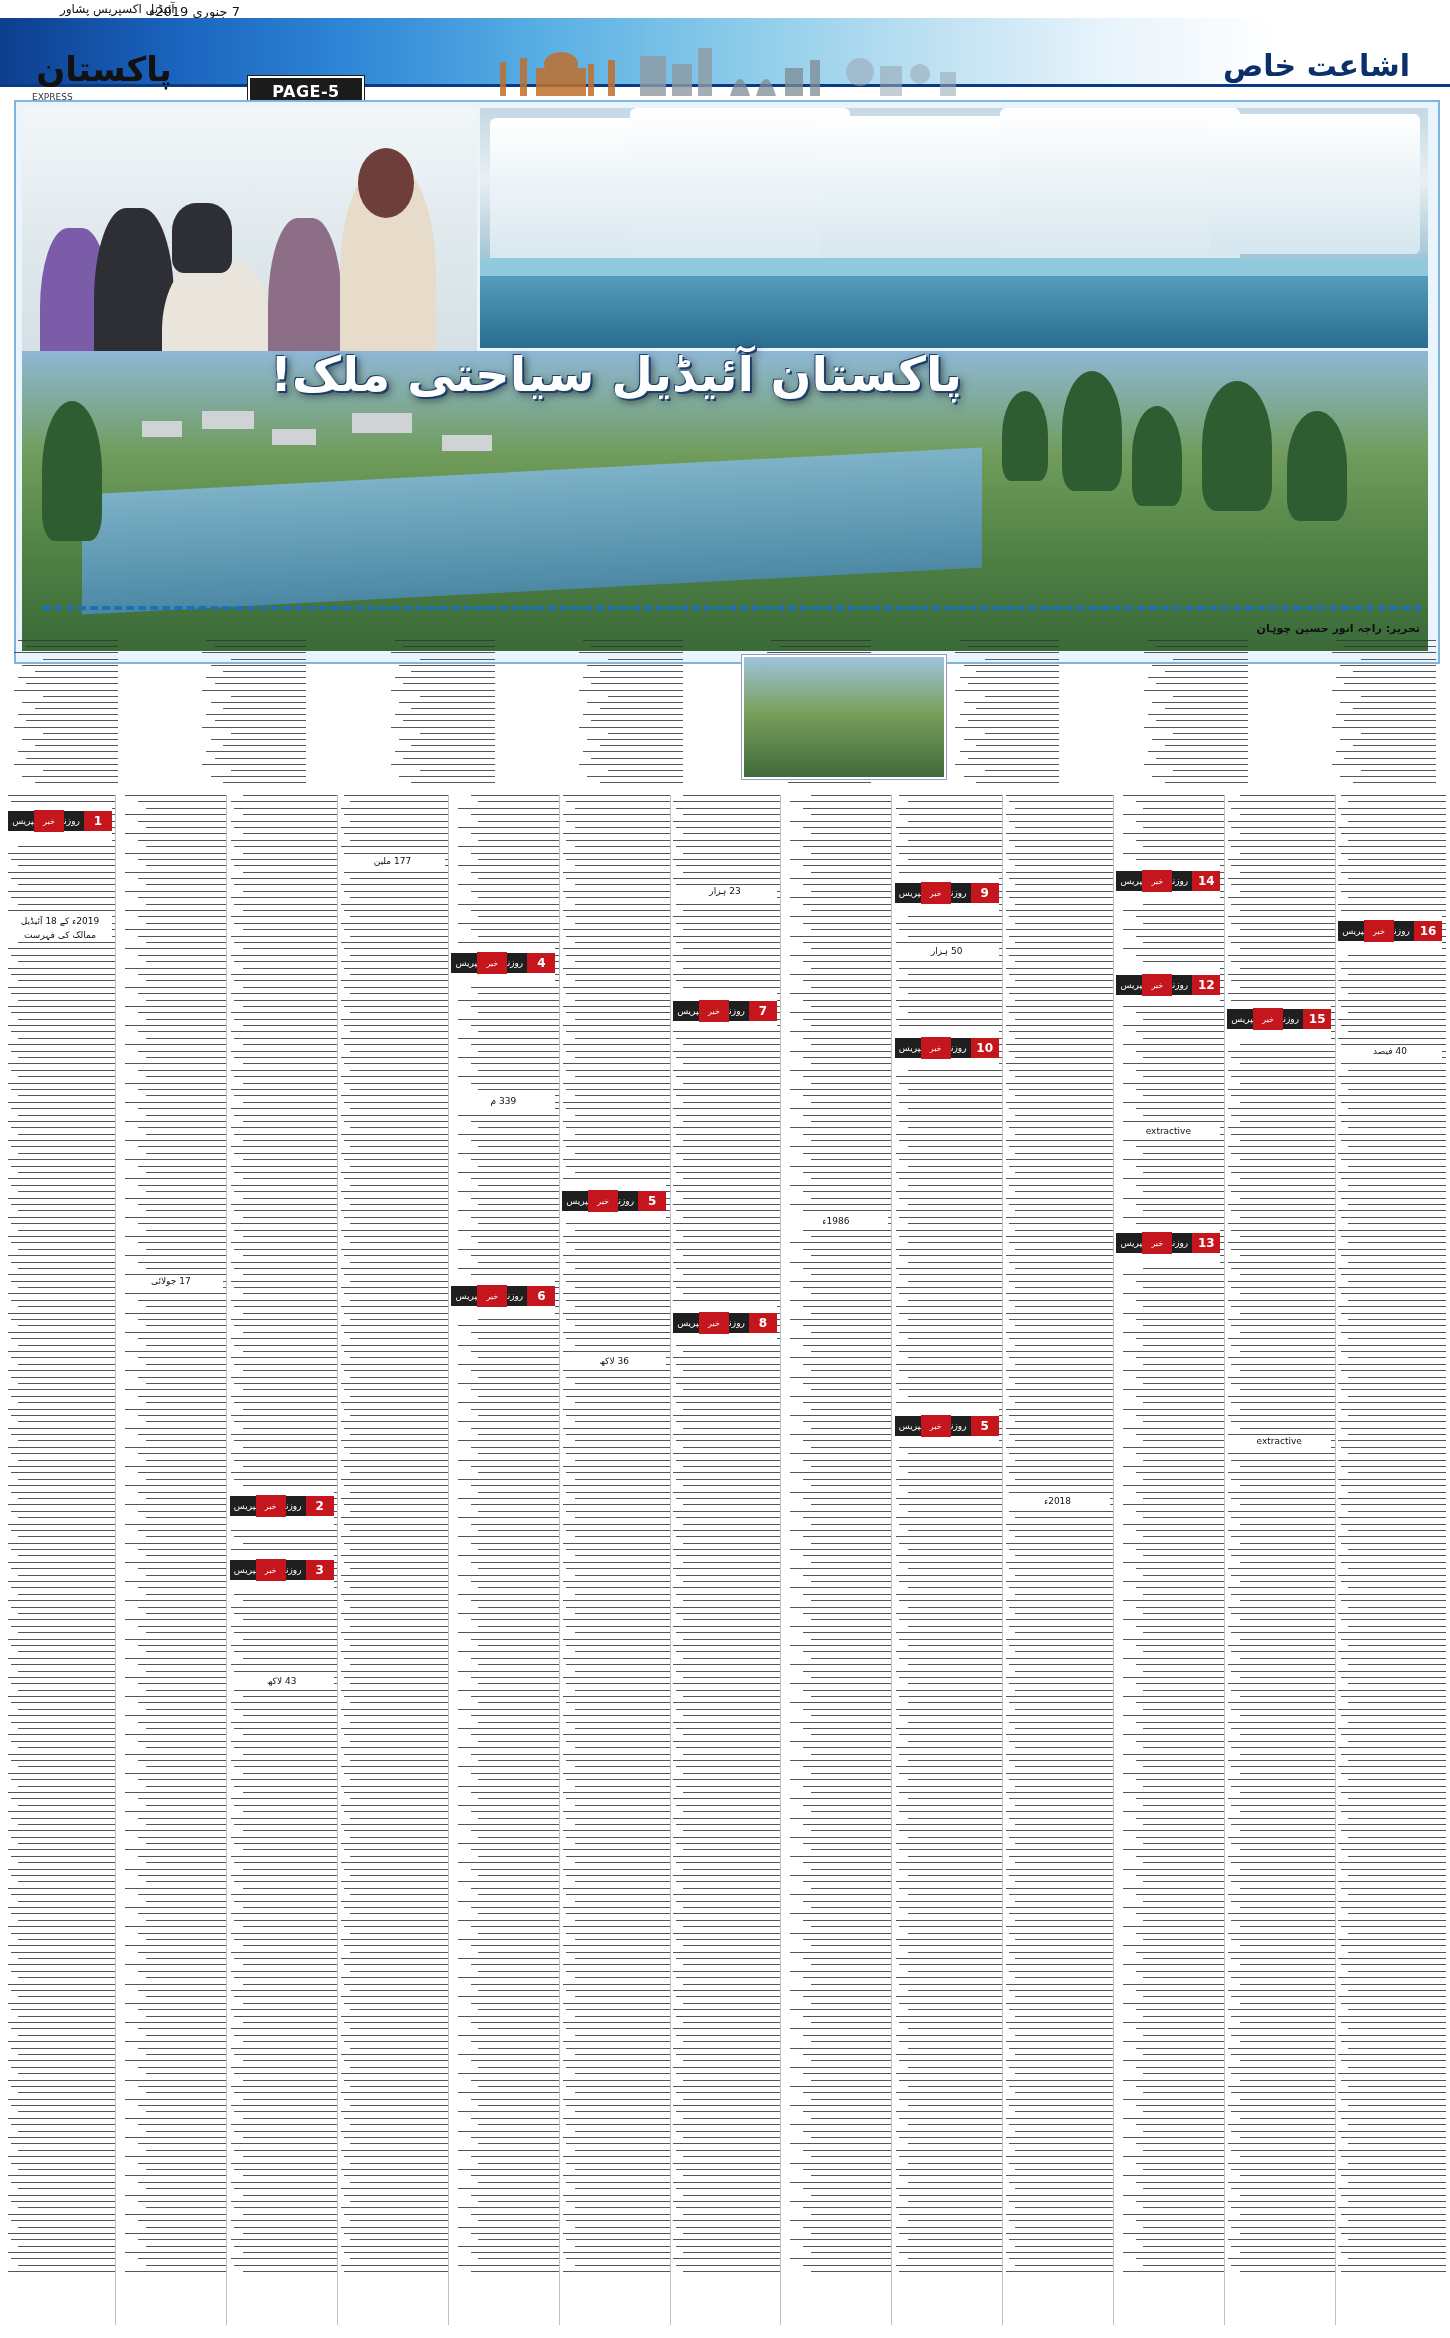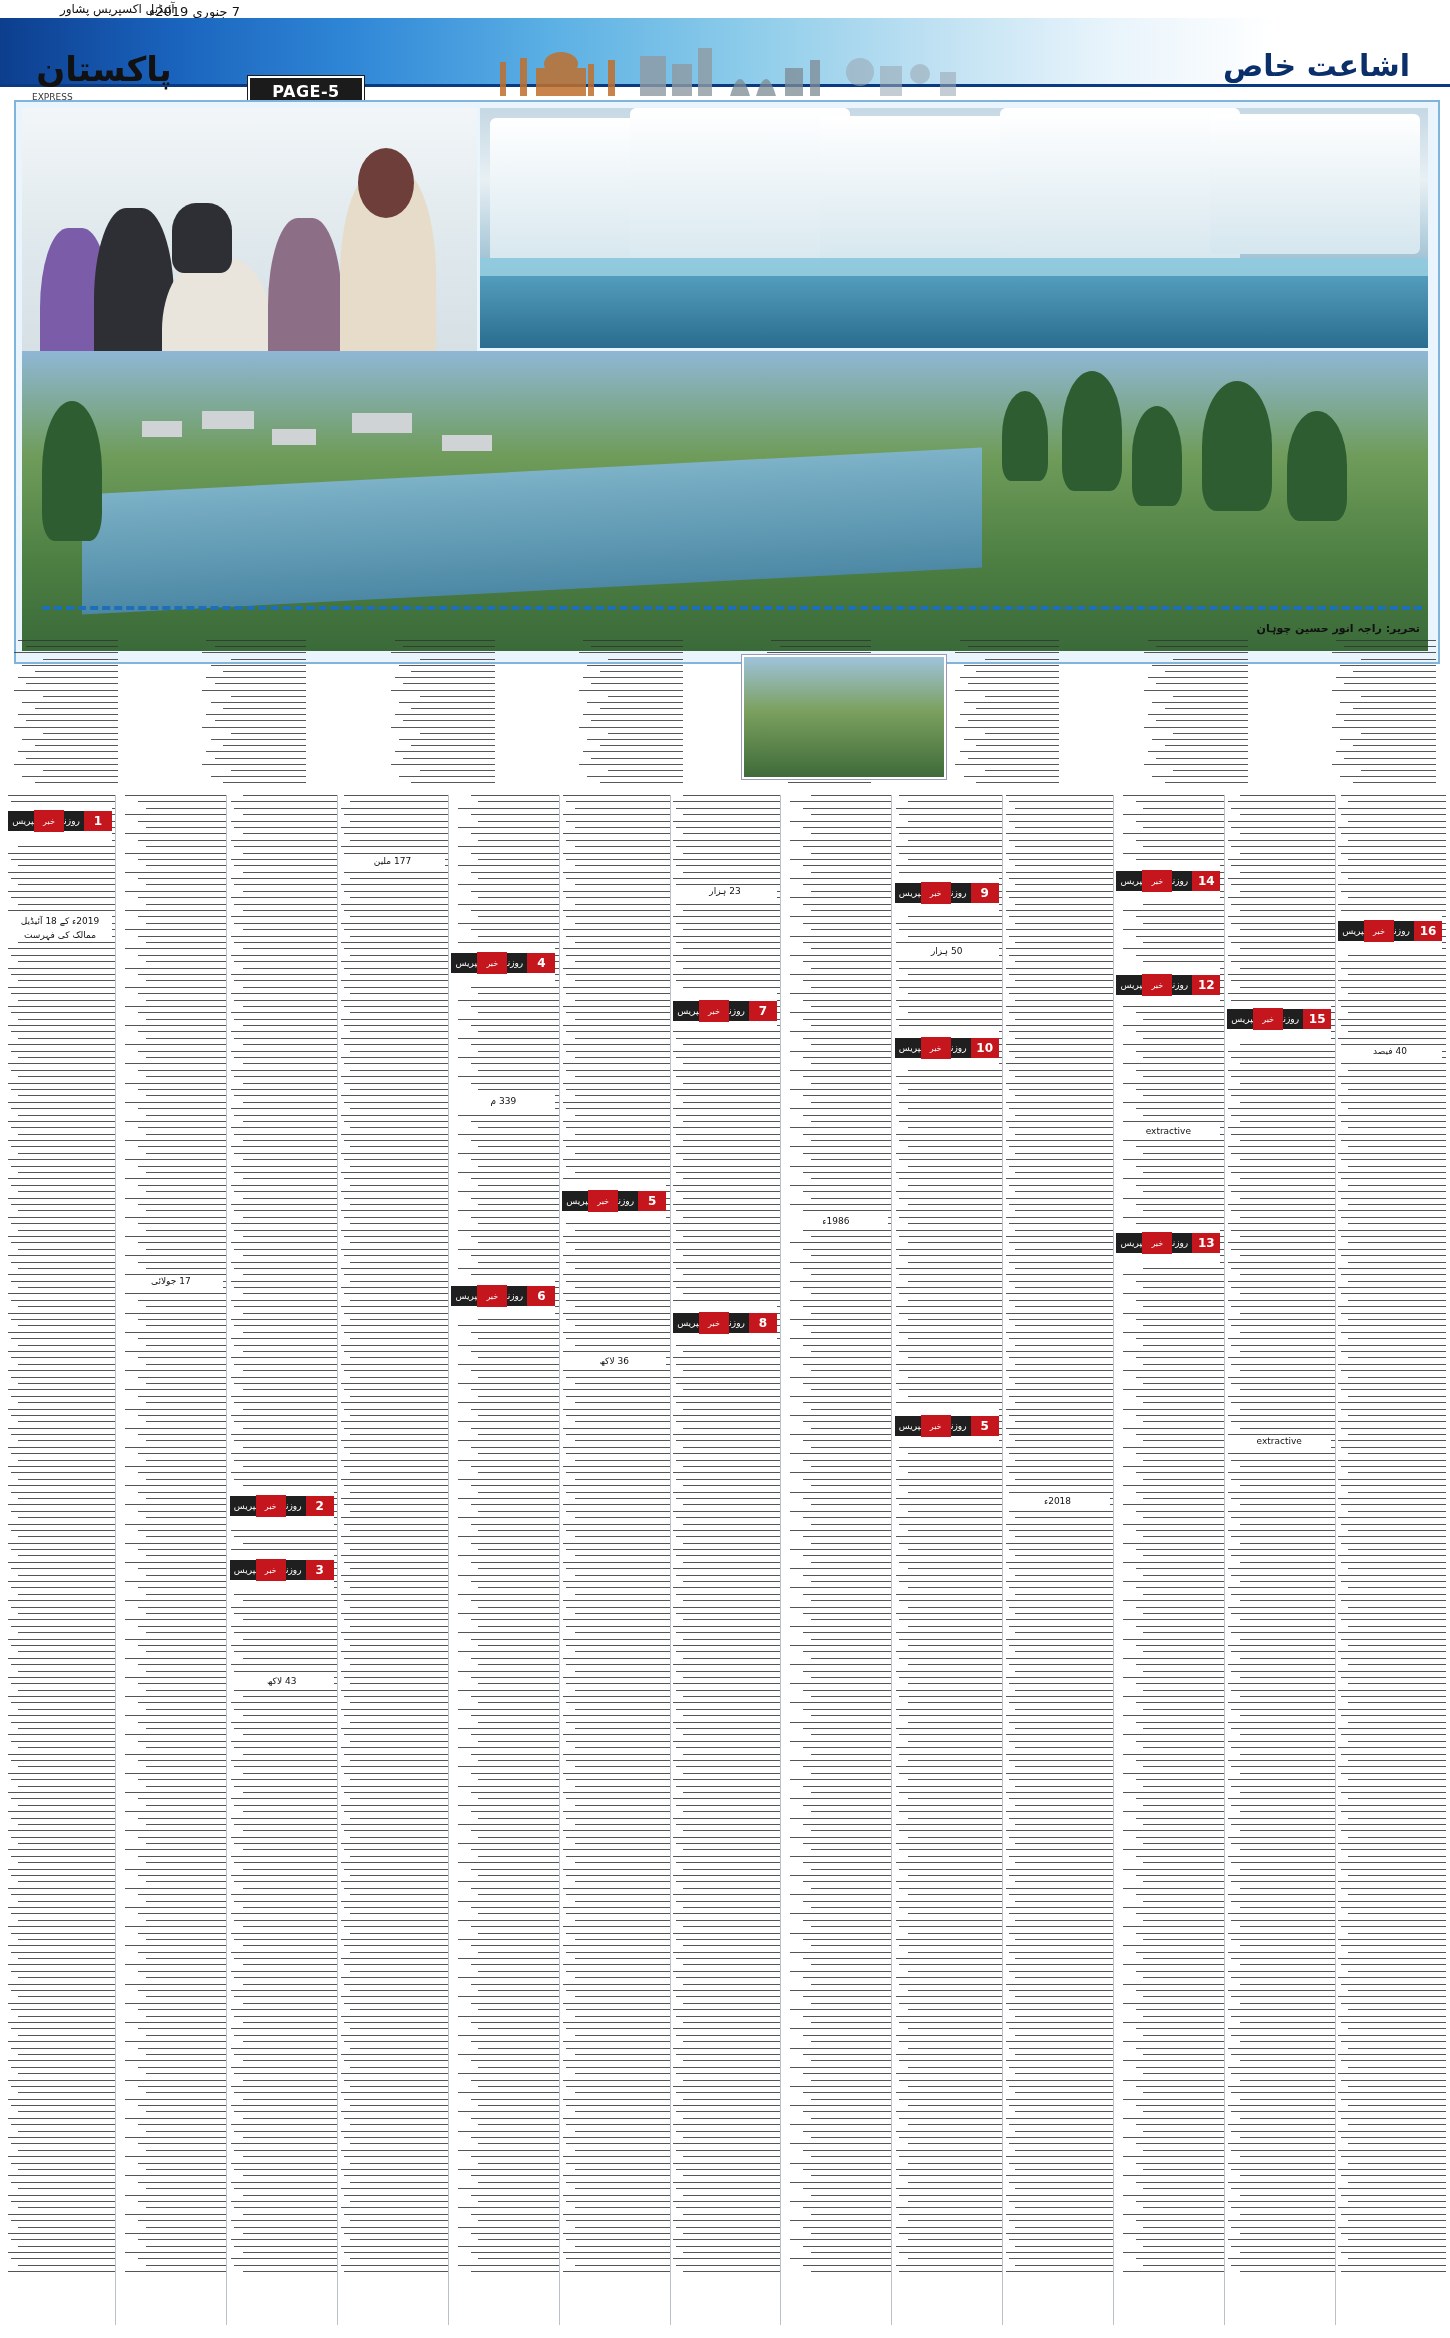--- a/index.html
+++ b/index.html
@@ -150,20 +150,21 @@
         <div class="roof" style="left:330px;top:62px;width:60px;height:20px;"></div>
         <div class="roof" style="left:420px;top:84px;width:50px;height:16px;"></div>
         <div class="tree" style="left:980px;top:40px;width:46px;height:90px;"></div>
         <div class="tree" style="left:1040px;top:20px;width:60px;height:120px;"></div>
         <div class="tree" style="left:1110px;top:55px;width:50px;height:100px;"></div>
         <div class="tree" style="left:1180px;top:30px;width:70px;height:130px;"></div>
         <div class="tree" style="left:1265px;top:60px;width:60px;height:110px;"></div>
         <div class="tree" style="left:20px;top:50px;width:60px;height:140px;"></div>
       </div>
 
+      <div class="hero-title">پاکستان آئیڈیل سیاحتی ملک!</div>
       <div class="dash-line"></div>
     </div>
   </div>
 
   <div class="upper-cols">
     <div class="byline">تحریر: راجہ انور حسین چوہان</div>
   <div class="col" style="right: 0px; top: 0px; width: 104px; height: 150px;">
         <div class="urdu-lines">
           <i class="s1"></i>
           <i class="s2"></i>

